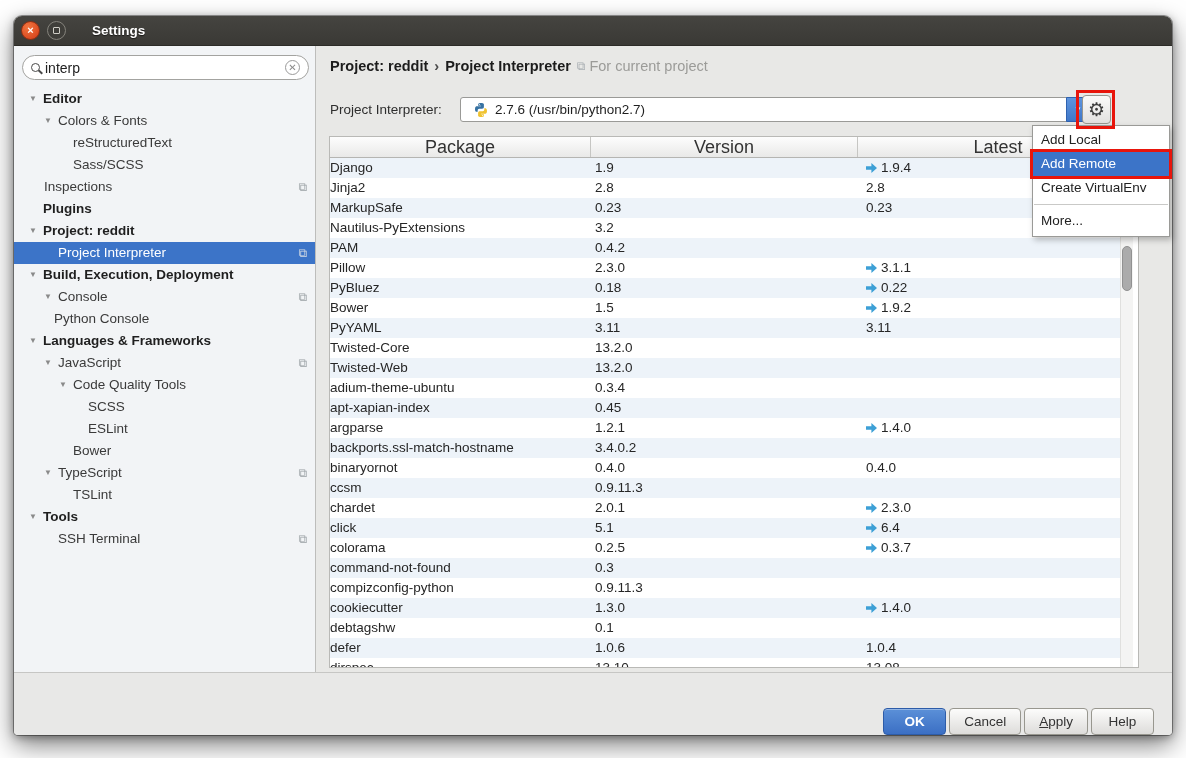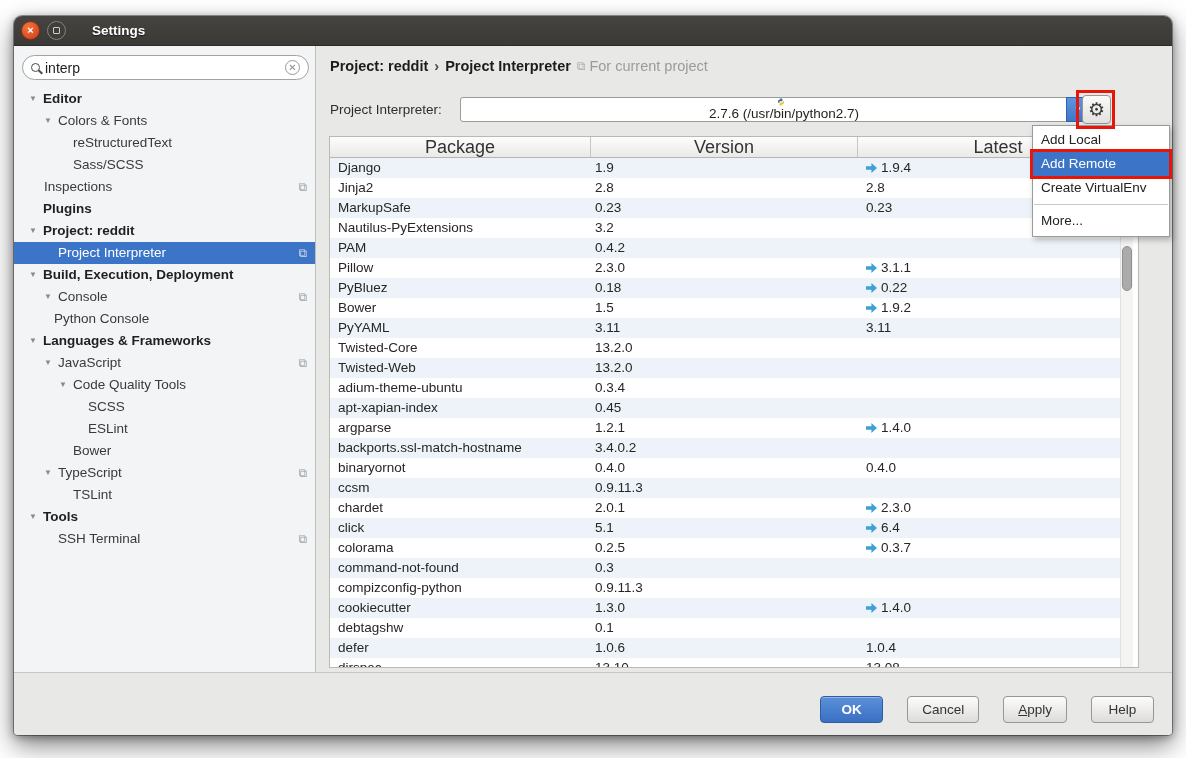--- a/index.html
+++ b/index.html
@@ -32,50 +32,50 @@
   .trow .arrow { display:inline-block; width:14px; font-size:8px; color:#8a8a8a; text-align:left; flex:0 0 auto; }
   .trow .tlabel { flex:0 1 auto; }
   .trow.b .tlabel { font-weight:bold; color:#1f1f1f; }
   .trow .picon { position:absolute; right:8px; color:#9aa0a4; font-size:12px; }
   .trow.sel { background:#3c74c8; color:#ffffff; }
   .trow.sel .tlabel { color:#ffffff; }
   .trow.sel .picon { color:#d7dde4; }
 
   
   .bottombar { position:absolute; left:0; bottom:0; right:0; height:63px; background:#e8e8e7; border-top:1px solid #c6c6c4; border-radius:0 0 4px 4px;
-    display:flex; justify-content:flex-end; align-items:flex-start; gap:24px; padding:23px 18px 0 0; }
+    display:flex; justify-content:flex-end; align-items:flex-end; gap:3px; padding:23px 18px 0 0; }
   .btn { height:27px; min-width:63px; padding:0 14px; font-size:13.5px; color:#333; background:linear-gradient(#fcfcfb,#dddcda); border:1px solid #98978f; border-radius:4px; text-align:center; line-height:25px; }
   .btn.primary { background:linear-gradient(#5b90d8,#3b6fc4); border-color:#2d5ca8; color:#fff; font-weight:bold; box-shadow:inset 0 1px 0 rgba(255,255,255,.35); }
 
   
   .main { position:absolute; left:302px; top:30px; right:0; bottom:63px; background:#e8e8e6; overflow:visible; }
   .breadcrumb { position:absolute; left:14px; top:12px; font-size:14.5px; color:#1c1c1c; display:flex; align-items:center; gap:6px; white-space:nowrap; }
   .breadcrumb .bc-bold { font-weight:bold; }
   .breadcrumb .bc-sep { font-weight:bold; color:#4a4a4a; }
   .bc-note { color:#9b9b98; display:flex; align-items:center; gap:4px; }
   .bc-note .picon2 { font-size:12px; color:#a8aeb2; }
 
   .interp-row { position:absolute; left:14px; top:56px; font-size:13.5px; color:#2e2e2e; display:flex; align-items:center; }
-  .combo { position:absolute; left:130px; top:-5px; width:630px; height:25px; background:#ffffff; border:1px solid #9a9a97; border-radius:3px; display:flex; align-items:center; padding-left:12px;flex-direction:column; }
+  .combo { position:absolute; left:130px; top:-5px; width:630px; height:25px; background:#ffffff; border:1px solid #9a9a97; border-radius:3px; display:flex; align-items:center; padding-left:12px; }
   .combo-text { font-size:13.5px; color:#1f1f1f; margin-left:6px; }
   .combo-arrow-btn { position:absolute; right:-1px; top:-1px; width:24px; height:25px; background:linear-gradient(#5e95de,#3f77c8); border:1px solid #2f62b0; border-radius:0 3px 3px 0; display:flex; align-items:center; justify-content:center; }
   .combo-arrow-btn span { color:#fff; font-size:8px; }
 
   .gear-btn { position:absolute; left:766px; top:49px; width:29px; height:29px; background:linear-gradient(#fafaf9,#e2e1df); border:1px solid #97968f; border-radius:4px; display:flex; align-items:center; justify-content:center; font-size:19px; color:#3d3d3d; }
 
   
   .pkg-table { position:absolute; left:13px; top:90px; width:810px; height:532px; background:#ffffff; border:1px solid #b9b9b6; overflow:hidden; }
   .pkg-header { position:absolute; left:0; top:0; right:0; height:21px; background:linear-gradient(#fdfdfd,#e9e9e8); border-bottom:1px solid #b5b5b2; display:flex; font-size:18px; color:#333; }
   .pkg-header .hcell { line-height:20px; text-align:center; border-right:1px solid #c6c6c3; }
   .pkg-header .hcell:last-child { border-right:none; }
   .h-pack { width:261px; } .h-ver { width:267px; } .h-lat { flex:1; }
   .pkg-body { position:absolute; left:0; top:21px; width:790px; bottom:0; overflow:hidden; font-size:13.5px; color:#262626; }
   .prow { height:20px; line-height:20px; display:flex; }
   .prow.stripe { background:#edf3f9; }
-  .c-pack { width:261px; padding-left:8px; overflow:hidden; white-space:nowrap; }
+  .c-pack { width:261px; overflow:hidden; white-space:nowrap; }
   .c-ver { width:267px; padding-left:4px; }
   .c-lat { flex:1; padding-left:8px; display:flex; align-items:center; gap:4px; }
   .upgrade-arrow { display:inline-flex; align-items:center; }
 
   .vscroll { position:absolute; right:5px; top:21px; width:13px; bottom:0; background:#f4f4f3; border-left:1px solid #e0e0de; }
   .vscroll .thumb { position:absolute; left:1px; right:1px; top:88px; height:45px; background:#ababab; border-radius:6px; border:1px solid #919191; }
 
   
   .gear-menu { position:absolute; left:716px; top:79px; width:138px; background:#ffffff; border:1px solid #9a9a97; box-shadow:2px 3px 6px rgba(0,0,0,.25); padding:2px 0 3px 0; z-index:30; }
   .menu-item { height:24px; line-height:24px; font-size:13.5px; color:#222; padding-left:8px; white-space:nowrap; }

